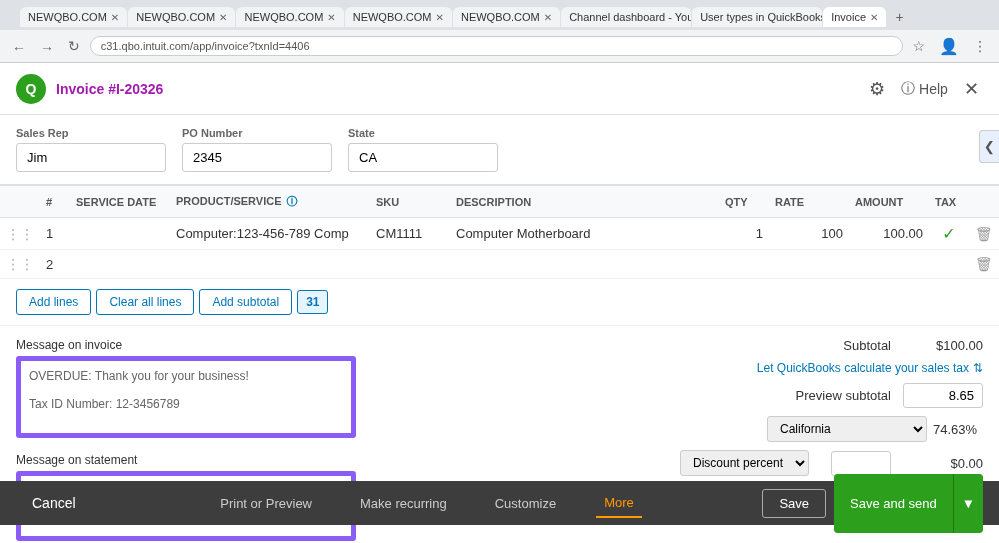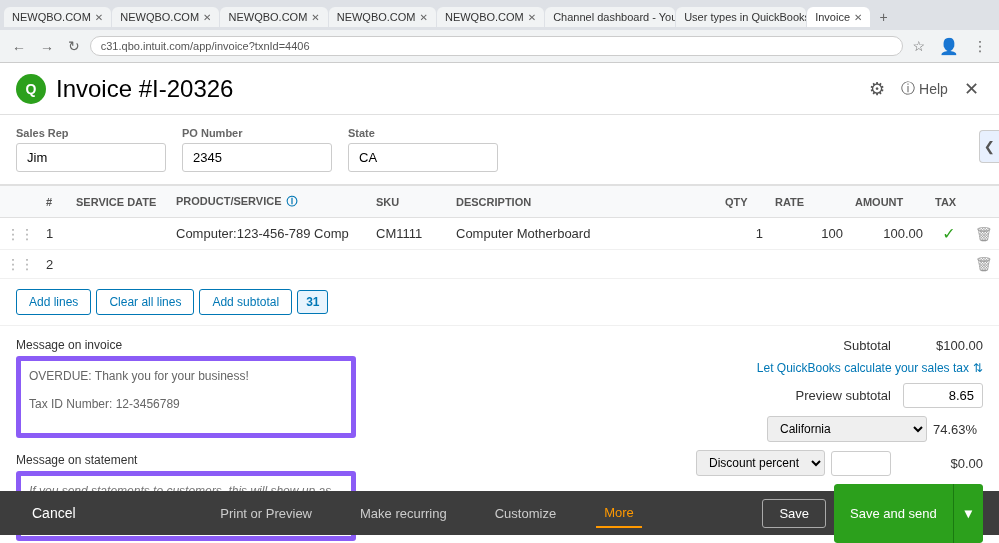--- a/index.html
+++ b/index.html
@@ -1,32 +1,32 @@
 <!DOCTYPE html>
 <html><head>
   <meta charset="utf-8">
   <style>
     * { box-sizing: border-box; margin: 0; padding: 0; }
     body { font-family: Arial, sans-serif; font-size: 13px; background: #f4f5f7; color: #333; width: 999px; height: 543px; overflow: hidden; }
 
     
     .browser-chrome { background: #f1f3f4; border-bottom: 1px solid #ccc; }
-    .tab-bar { display: flex; align-items: center; padding: 4px 4px 0; background: #dee1e6; height: 30px; }
+    .tab-bar { display: flex; align-items: center; padding: 4px 20px 0; background: #dee1e6; height: 30px; }
     .tab { display: flex; align-items: center; background: #f1f3f4; border-radius: 6px 6px 0 0; padding: 4px 8px; font-size: 11px; color: #333; margin-right: 1px; max-width: 130px; white-space: nowrap; overflow: hidden; text-overflow: ellipsis; }
     .tab.active { background: #fff; }
     .tab-close { margin-left: 4px; color: #666; font-size: 10px; cursor: pointer; }
     .address-bar { display: flex; align-items: center; padding: 4px 8px; height: 32px; background: #f1f3f4; gap: 6px; }
     .nav-btn { background: none; border: none; cursor: pointer; color: #666; font-size: 14px; padding: 2px 4px; }
     .url-bar { flex: 1; background: #fff; border: 1px solid #ccc; border-radius: 12px; padding: 3px 10px; font-size: 11px; color: #555; }
 
     
     .app-header { background: #fff; border-bottom: 1px solid #e0e0e0; padding: 0 16px; display: flex; align-items: center; justify-content: space-between; height: 52px; }
     .app-header-left { display: flex; align-items: center; gap: 10px; }
     .app-logo { width: 30px; height: 30px; background: #2ca01c; border-radius: 50%; display: flex; align-items: center; justify-content: center; color: white; font-weight: bold; font-size: 14px; }
-    .app-title { font-size: 24px; font-weight: normal; color: #000000; }
+    .app-title { font-size: 14px; font-weight: bold; color: #a21caf; }
     .app-header-right { display: flex; align-items: center; gap: 12px; color: #555; }
     .header-icon-btn { background: none; border: none; cursor: pointer; color: #555; font-size: 18px; padding: 4px; }
     .help-btn { display: flex; align-items: center; gap: 4px; background: none; border: none; cursor: pointer; color: #555; font-size: 14px; }
 
     
     .fields-row { background: #fff; padding: 12px 16px; border-bottom: 1px solid #e0e0e0; display: flex; gap: 16px; }
     .field-group { display: flex; flex-direction: column; gap: 4px; }
     .field-label { font-size: 11px; color: #666; font-weight: bold; }
     .field-input { border: 1px solid #ccc; border-radius: 3px; padding: 6px 10px; font-size: 13px; width: 150px; }
 
@@ -69,21 +69,21 @@
     .tax-link { color: #0077b5; font-size: 12px; cursor: pointer; display: flex; align-items: center; gap: 4px; }
     .summary-row { display: flex; align-items: center; justify-content: flex-end; gap: 12px; width: 100%; }
     .summary-label { font-size: 13px; color: #333; text-align: right; min-width: 120px; }
     .summary-value { font-size: 13px; color: #333; min-width: 80px; text-align: right; }
     .summary-input { border: 1px solid #ccc; border-radius: 3px; padding: 4px 8px; font-size: 13px; width: 80px; text-align: right; }
     .state-select { border: 1px solid #ccc; border-radius: 3px; padding: 4px 8px; font-size: 12px; width: 160px; }
     .tax-rate { font-size: 13px; min-width: 50px; }
     .discount-select { border: 1px solid #ccc; border-radius: 3px; padding: 4px 8px; font-size: 12px; }
 
     
-    .footer { background: #3d3d3d; height: 44px; display: flex; align-items: center; padding: 0 16px; position: fixed; bottom: 8px; width: 999px; }
+    .footer { background: #3d3d3d; height: 44px; display: flex; align-items: center; padding: 0 16px; position: fixed; bottom: 18px; width: 999px; }
     .footer-left { display: flex; align-items: center; }
     .footer-cancel { color: #fff; background: transparent; border: none; font-size: 14px; cursor: pointer; padding: 8px 16px; }
     .footer-middle { flex: 1; display: flex; align-items: center; justify-content: center; gap: 32px; }
     .footer-action { color: #ccc; background: transparent; border: none; font-size: 13px; cursor: pointer; padding: 6px 8px; }
     .footer-action.highlighted { color: #ff9900; border-bottom: 2px solid #ff9900; }
     .footer-right { display: flex; align-items: center; gap: 8px; }
     .save-btn { background: transparent; border: 1px solid #aaa; color: #fff; border-radius: 3px; padding: 6px 16px; font-size: 13px; cursor: pointer; }
     .save-send-btn { background: #2ca01c; border: none; color: #fff; border-radius: 3px; padding: 22px 16px; font-size: 13px; cursor: pointer; display: flex; align-items: center; gap: 4px; }
     .save-send-dropdown { background: #2ca01c; border: none; border-left: 1px solid #1a7a10; color: #fff; padding: 6px 8px; cursor: pointer; border-radius: 0 3px 3px 0; }
 
@@ -263,21 +263,21 @@
       <div class="summary-row">
         <div style="display:flex; align-items:center; gap:6px;">
           <select class="state-select">
             <option>California</option>
           </select>
           <span class="tax-rate">74.63%</span>
         </div>
       </div>
 
       <div class="summary-row">
-        <div style="display:flex; align-items:center; gap:6px;">
+        <div style="display:flex; align-items:center; gap:22px;">
           <select class="discount-select">
             <option>Discount percent</option>
           </select>
           <input class="summary-input" style="width: 60px;" value="">
         </div>
         <span class="summary-value">$0.00</span>
       </div>
 
       <div class="summary-row">
         <span class="summary-label">Shipping</span>

